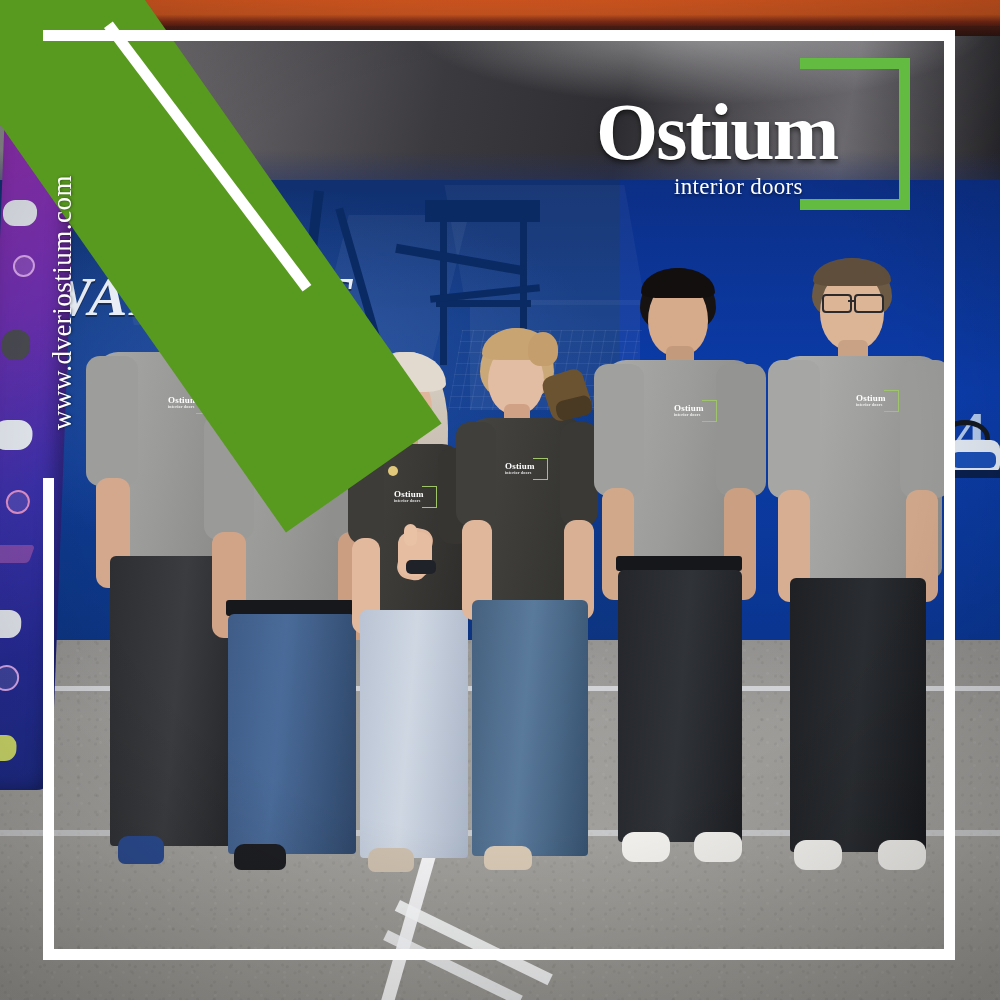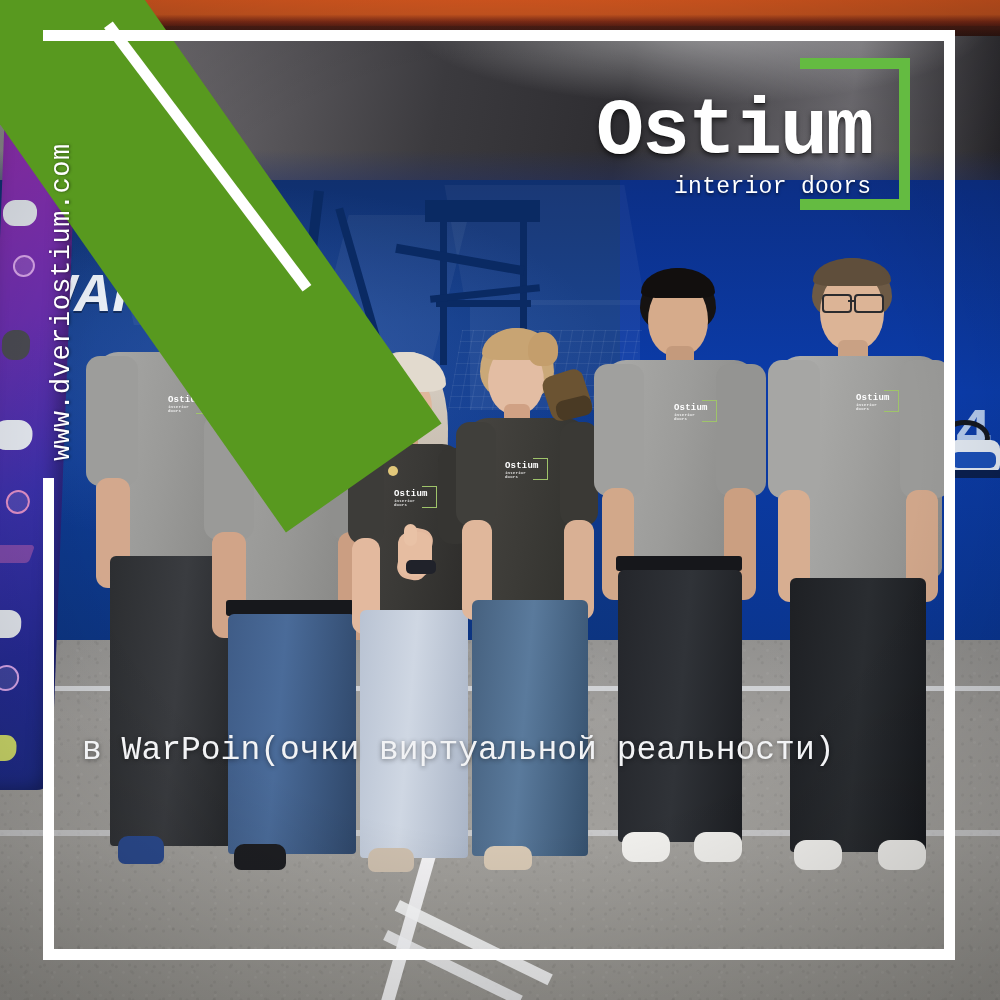--- a/index.html
+++ b/index.html
@@ -1,20 +1,20 @@
 <!DOCTYPE html>
 <html><head>
 <meta charset="utf-8">
 <style>
   html,body{margin:0;padding:0;background:#222;}
   #poster{
     position:relative;
     width:1000px;height:1000px;
     overflow:hidden;
-    font-family:Liberation Mono, monospace;
+    font-family:Liberation Serif, serif;
     background:#15803d;
   }
 
   
   .layer{position:absolute;}
 
   
   #ceiling{
     left:0;top:0;width:1000px;height:30px;
     background:linear-gradient(180deg,#d2561f 0%,#c4531f 48%,#7a2a16 72%,#3a1410 100%);
@@ -427,16 +427,15 @@
     <div id="logo-bracket"></div>
     <div id="logo-bracket-t"></div>
     <div id="logo-bracket-b"></div>
     <div id="logo-word">Ostium</div>
     <div id="logo-sub">interior doors</div>
   </div>
 
   <div class="layer" id="url-vert">www.dveriostium.com</div>
 
   <div class="layer" id="caption">
-    <div class="subline">в WarPoin(очки виртуальной реальности)</div>
   </div>
 
 </div>
 
 </body></html>

